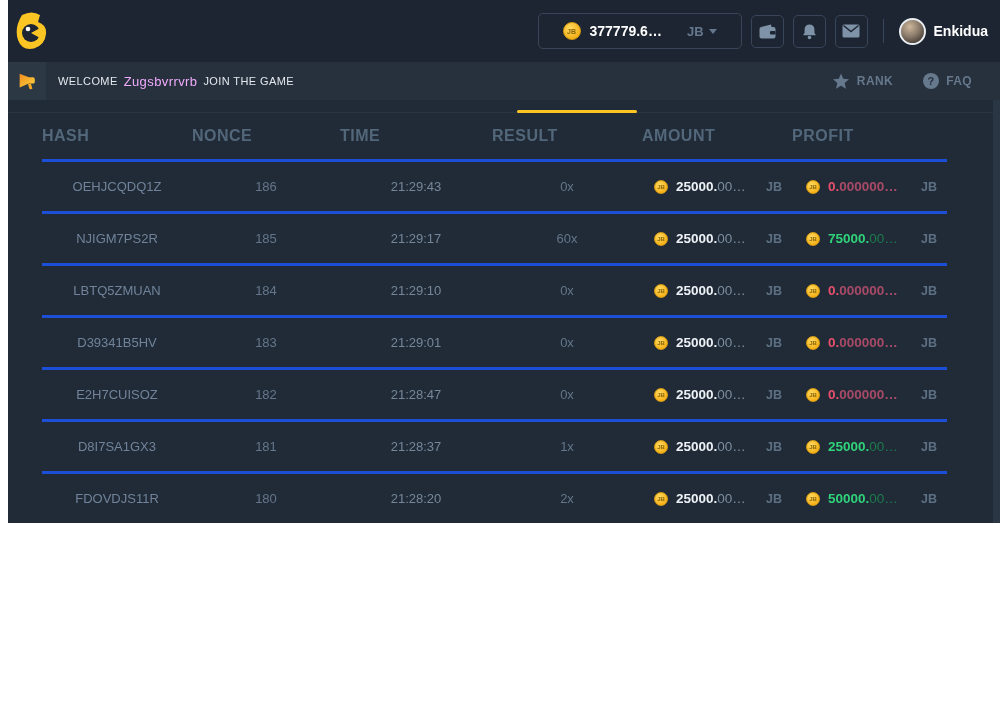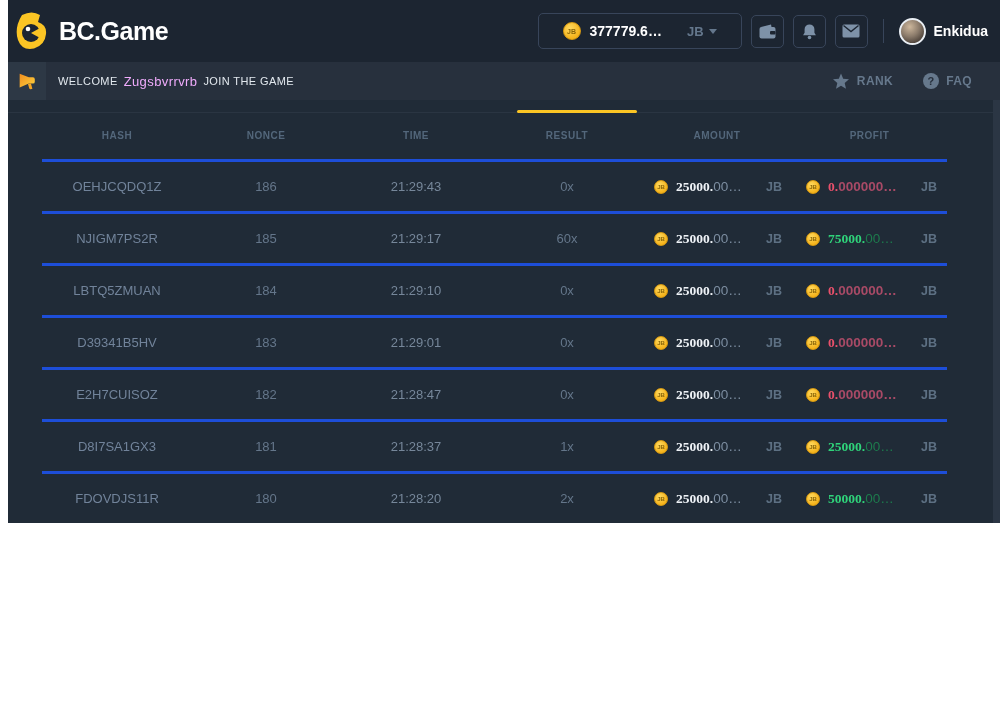--- a/index.html
+++ b/index.html
@@ -45,30 +45,30 @@
   .faq-circle { width:16px; height:16px; border-radius:50%; background:#66788c; color:#27303d; font-size:11px; font-weight:bold; display:flex; align-items:center; justify-content:center; }
 
   
   .main { position:relative; height:423px; background:#202b37; }
   .main::before { content:""; position:absolute; top:12px; left:0; right:0; height:1px; background:#2a3542; }
   .tab-indicator { position:absolute; top:10px; left:509px; width:120px; height:3px; border-radius:2px; background:#fbc524; }
   .scroll-track { position:absolute; top:0; right:0; bottom:0; width:7px; background:#2b3644; cursor:pointer; }
   .table { position:absolute; left:34px; top:12px; width:905px; }
   .thead, .trow { display:grid; grid-template-columns:150px 148px 152px 150px 150px 155px; align-items:center; }
   .thead { height:47px; }
-  .th { text-align:center; color:#53677b; font-size:10px; font-weight:bold; letter-spacing:.5px; }
+  .th { color:#53677b; font-size:16px; font-weight:bold; letter-spacing:.5px; }
   .trow { height:52px; border-top:3px solid #1d4ed8; cursor:pointer; }
   .td { text-align:center; font-size:13px; color:#64768a; }
   .td.c-hash { color:#71839a; }
   .td.c-time { color:#76879a; }
   .money { display:flex; align-items:center; padding:0 10px 0 12px; }
   .money.profit { padding-left:14px; }
   .money .val { margin-left:8px; font-size:13.5px; white-space:nowrap; }
   .money .cur { margin-left:auto; color:#5d7083; font-size:12.5px; font-weight:bold; }
-  .val .main-part { font-weight:bold; color:#eef2f6;font-family:Liberation Serif, serif; }
+  .val .main-part { font-weight:bold; color:#eef2f6; }
   .val .trail-part { color:#7c8da0; }
   .val.win .main-part { color:#2fd37a; font-weight:bold; }
   .val.win .trail-part { color:#1d7b4d; }
   .val.loss .main-part { color:#e8506b; font-weight:bold; }
   .val.loss .trail-part { color:#a84a66;font-weight:bold; }
 
   svg { display:block; }
 </style>
 </head>
 <body>
@@ -78,21 +78,20 @@
   <div class="navbar">
     <div class="logo">
       <span>
         <svg width="36" height="38" viewBox="0 0 36 38">
           <path d="M8 3 Q18 -2 26 3 L24 10 Q33 13 32 22 Q31 33 20 36.5 Q8 39 4 28 Q0 16 8 3 Z" fill="#fbc524"></path>
           <circle cx="17" cy="21" r="9" fill="#1c2531"></circle>
           <path d="M17 21 L27 15.5 L27 26.5 Z" fill="#fbc524"></path>
           <circle cx="14" cy="17" r="2.3" fill="#ffffff"></circle>
         </svg>
       </span>
-      <span class="logo-text">BC.Game</span>
     </div>
     <div class="nav-right">
       <div class="balance-pill">
         <span class="coin c18">JB</span>
         <span class="balance-value">377779.6…</span>
         <span class="balance-cur">
           <span>JB</span>
           <span class="caret"></span>
         </span>
       </div>

